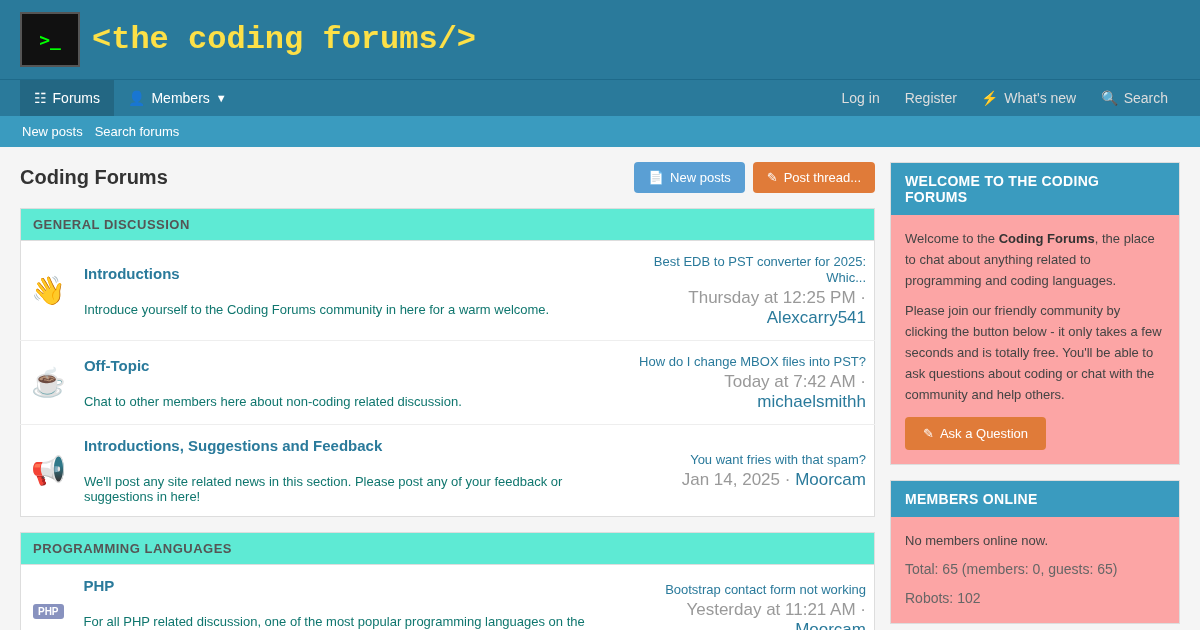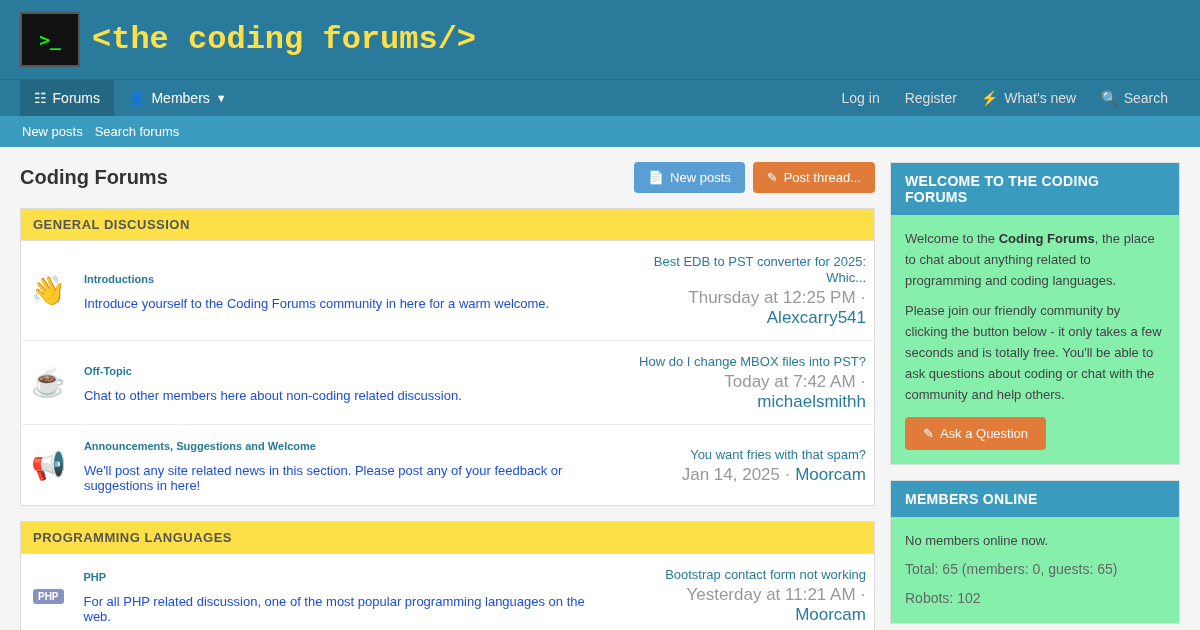--- a/index.html
+++ b/index.html
@@ -29,37 +29,37 @@
     .sidebar { width: 290px; flex-shrink: 0; }
 
     
     .page-header { display: flex; align-items: center; justify-content: space-between; margin-bottom: 15px; }
     .page-title { font-size: 20px; font-weight: bold; color: #333; }
     .page-actions { display: flex; gap: 8px; }
     .btn-newposts { background: #5a9fd4; color: white; border: none; padding: 8px 14px; border-radius: 4px; cursor: pointer; display: flex; align-items: center; gap: 6px; font-size: 13px; }
     .btn-postthread { background: #e07b39; color: white; border: none; padding: 8px 14px; border-radius: 4px; cursor: pointer; display: flex; align-items: center; gap: 6px; font-size: 13px; }
 
     
-    .section-header { background: #fde047; border: 1px solid #ddd; border-bottom: none; padding: 8px 12px; }
+    .section-header { background: #5eead4; border: 1px solid #ddd; border-bottom: none; padding: 8px 12px; }
     .section-header h2 { font-size: 13px; font-weight: bold; color: #555; letter-spacing: 0.5px; }
     .forum-table { width: 100%; border-collapse: collapse; border: 1px solid #ddd; margin-bottom: 15px; background: white; }
     .forum-row { border-bottom: 1px solid #eee; }
     .forum-row:last-child { border-bottom: none; }
     .forum-cell-icon { width: 55px; padding: 14px 10px; text-align: center; vertical-align: middle; }
     .forum-cell-info { padding: 12px 8px; vertical-align: middle; }
     .forum-cell-last { padding: 12px 8px; vertical-align: middle; text-align: right; width: 260px; }
     .forum-icon { font-size: 28px; }
-    .forum-name { color: #2a7a9b; font-weight: bold; font-size: 11px; text-decoration: none; cursor: pointer; }
-    .forum-desc { color: #1d4ed8; font-size: 13px; margin-top: 10px; }
+    .forum-name { color: #2a7a9b; font-weight: bold; font-size: 15px; text-decoration: none; cursor: pointer; }
+    .forum-desc { color: #0f766e; font-size: 13px; margin-top: 20px; }
     .last-post-title { color: #2a7a9b; font-size: 13px; text-decoration: none; cursor: pointer; }
     .last-post-meta { color: #999; font-size: 17px; margin-top: 3px; }
     .last-post-user { color: #2a7a9b; }
 
     
-    .sidebar-box { background: #86efac; border: 1px solid #ddd; margin-bottom: 15px; }
+    .sidebar-box { background: #fca5a5; border: 1px solid #ddd; margin-bottom: 15px; }
     .sidebar-box-header { background: #3a9bbf; padding: 10px 14px; }
     .sidebar-box-header h3 { color: white; font-size: 14px; font-weight: bold; letter-spacing: 0.3px; }
     .sidebar-box-body { padding: 14px; font-size: 13px; line-height: 1.6; color: #444; }
     .sidebar-box-body .brand { font-weight: bold; color: #333; }
     .btn-ask { background: #e07b39; color: white; border: none; padding: 9px 18px; border-radius: 4px; cursor: pointer; font-size: 13px; display: flex; align-items: center; gap: 6px; margin-top: 12px; }
     .members-stat { color: #666; font-size: 14px; margin-top: 6px; }
     .dropdown-arrow { font-size: 11px; }
 
     .php-icon { display: inline-block; background: #8892bf; color: white; font-size: 10px; font-weight: bold; padding: 2px 5px; border-radius: 3px; }
     .perl-icon { display: inline-block; background: #6b6bcc; color: white; font-size: 10px; font-weight: bold; padding: 2px 5px; border-radius: 3px; }
@@ -169,21 +169,21 @@
               <span class="last-post-user">michaelsmithh</span>
             </div>
           </td>
         </tr>
 
         <tr class="forum-row">
           <td class="forum-cell-icon">
             <span class="forum-icon">📢</span>
           </td>
           <td class="forum-cell-info">
-            <a class="forum-name">Announcements, Suggestions and Welcome</a>
+            <a class="forum-name">Introductions, Suggestions and Feedback</a>
             <div class="forum-desc">We'll post any site related news in this section. Please post any of your feedback or suggestions in here!</div>
           </td>
           <td class="forum-cell-last">
             <a class="last-post-title">You want fries with that spam?</a>
             <div class="last-post-meta">
               <span>Jan 14, 2025</span>
               <span> · </span>
               <span class="last-post-user">Moorcam</span>
             </div>
           </td>

